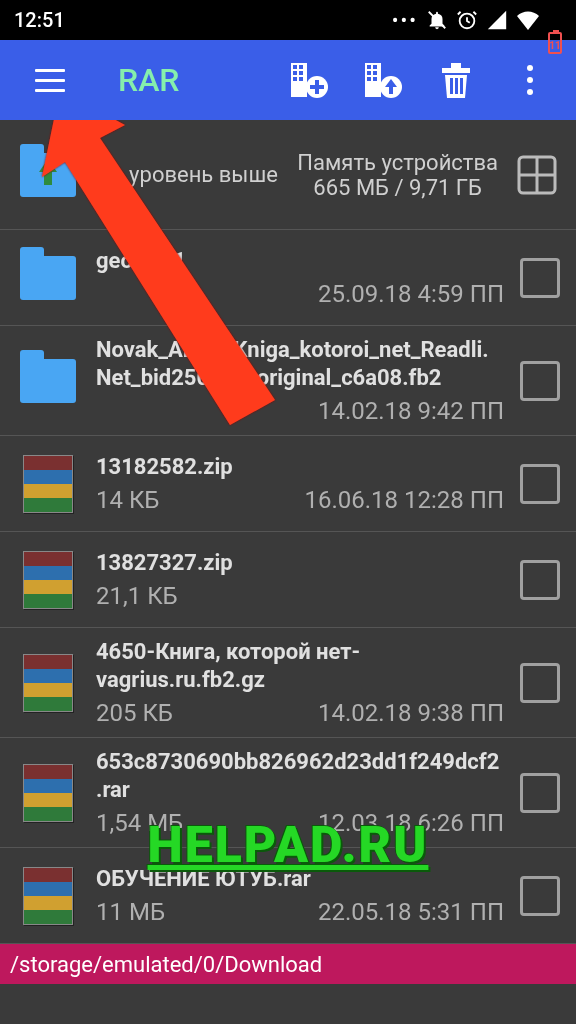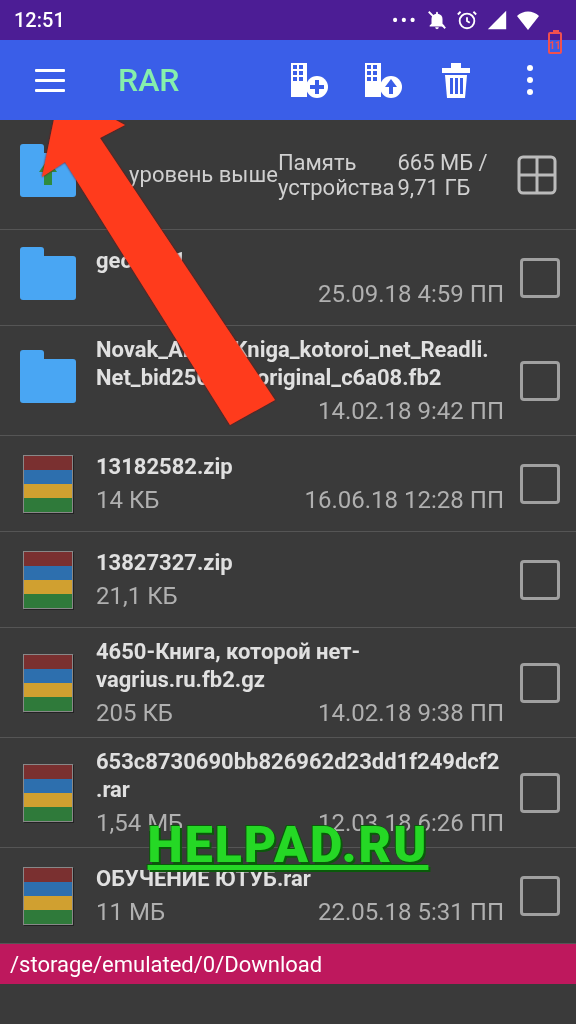--- a/index.html
+++ b/index.html
@@ -1,17 +1,17 @@
 <!DOCTYPE html>
 <html><head>
 <meta charset="utf-8">
 <style>
   * { margin: 0; padding: 0; box-sizing: border-box; }
   html, body { width: 576px; height: 1024px; overflow: hidden; font-family: Roboto, Arial, sans-serif; background: #3a3a3a; }
-  .status-bar { height: 40px; background: #4c1d95; display: flex; align-items: center; justify-content: space-between; padding: 0 14px; color: #fff; font-size: 20px; }
+  .status-bar { height: 40px; background: #000000; display: flex; align-items: center; justify-content: space-between; padding: 0 14px; color: #fff; font-size: 20px; }
   .status-left { font-weight: 500; }
   .status-right { display: flex; align-items: center; gap: 8px; }
   .status-right svg { display: block; }
   .toolbar { height: 80px; background: #3a5ee8; display: flex; align-items: center; padding: 0 14px 0 18px; gap: 10px; }
   .toolbar .title { font-size: 32px; color: #86efac; font-weight: 500; margin-left: 26px; flex: 1; }
   .toolbar .tb-btn { width: 48px; height: 48px; display:flex; align-items:center; justify-content:center; margin: 0 8px; }
   .hamburger { display:flex; flex-direction:column; gap:7px; }
   .hamburger span { width: 30px; height: 3px; background:#fff; border-radius:1px; }
   .dots3 { display:flex; flex-direction:column; gap:6px; align-items:center; }
   .dots3 span { width:6px; height:6px; background:#fff; border-radius:50%; }
@@ -19,21 +19,21 @@
   .row { display:flex; align-items:center; border-bottom: 1px solid #555; padding: 10px 16px 10px 18px; min-height: 96px; }
   .row .icon-slot { width: 60px; height: 60px; flex-shrink:0; margin-right: 18px; display:flex; align-items:center; justify-content:center; }
   .row .info { flex:1; min-width:0; }
   .row .name { color: #e0e0e0; font-size: 22px; font-weight: 700; line-height: 1.25; word-wrap: break-word; }
   .row .meta { display:flex; justify-content:space-between; color:#b0b0b0; font-size:24px; margin-top:6px; }
   .row .meta .left {}
   .row .meta .right {}
   .row .chk { width: 40px; height: 40px; border: 3px solid #a0a0a0; border-radius: 4px; margin-left: 16px; flex-shrink:0; }
   .row-up { min-height: 110px; }
   .row-up .name { color:#d0d0d0; font-weight:400; font-size:22px; }
-  .row-up .over { display:flex; flex-direction:row; align-items:center; margin-left:auto; margin-right: 16px; }
+  .row-up .over { display:flex; flex-direction:column; align-items:center; margin-left:auto; margin-right: 16px; }
   .row-up .over .t1 { color:#d0d0d0; font-size:22px; }
   .row-up .over .t2 { color:#d0d0d0; font-size:22px; }
   .view-btn { width:46px; height:46px; flex-shrink:0; }
   .path-bar { position:absolute; bottom:0; left:0; right:0; height:40px; background:#be185d; color:#fff; font-size:22px; display:flex; align-items:center; padding:0 10px; }
   
   .folder-shape { width:56px; height:44px; background:#49a6f3; border-radius:3px; position:relative; }
   .folder-shape::before { content:''; position:absolute; top:-9px; left:0; width:24px; height:12px; background:#49a6f3; border-radius:3px 3px 0 0; }
   .folder-up { position:relative; }
   .folder-up .arrow-up { position:absolute; top:6px; left:50%; transform:translateX(-50%); width:0; height:0; border-left:9px solid transparent; border-right:9px solid transparent; border-bottom:13px solid #2e8b3f; }
   .folder-up .arrow-stem { position:absolute; top:18px; left:50%; transform:translateX(-50%); width:8px; height:14px; background:#2e8b3f; }

